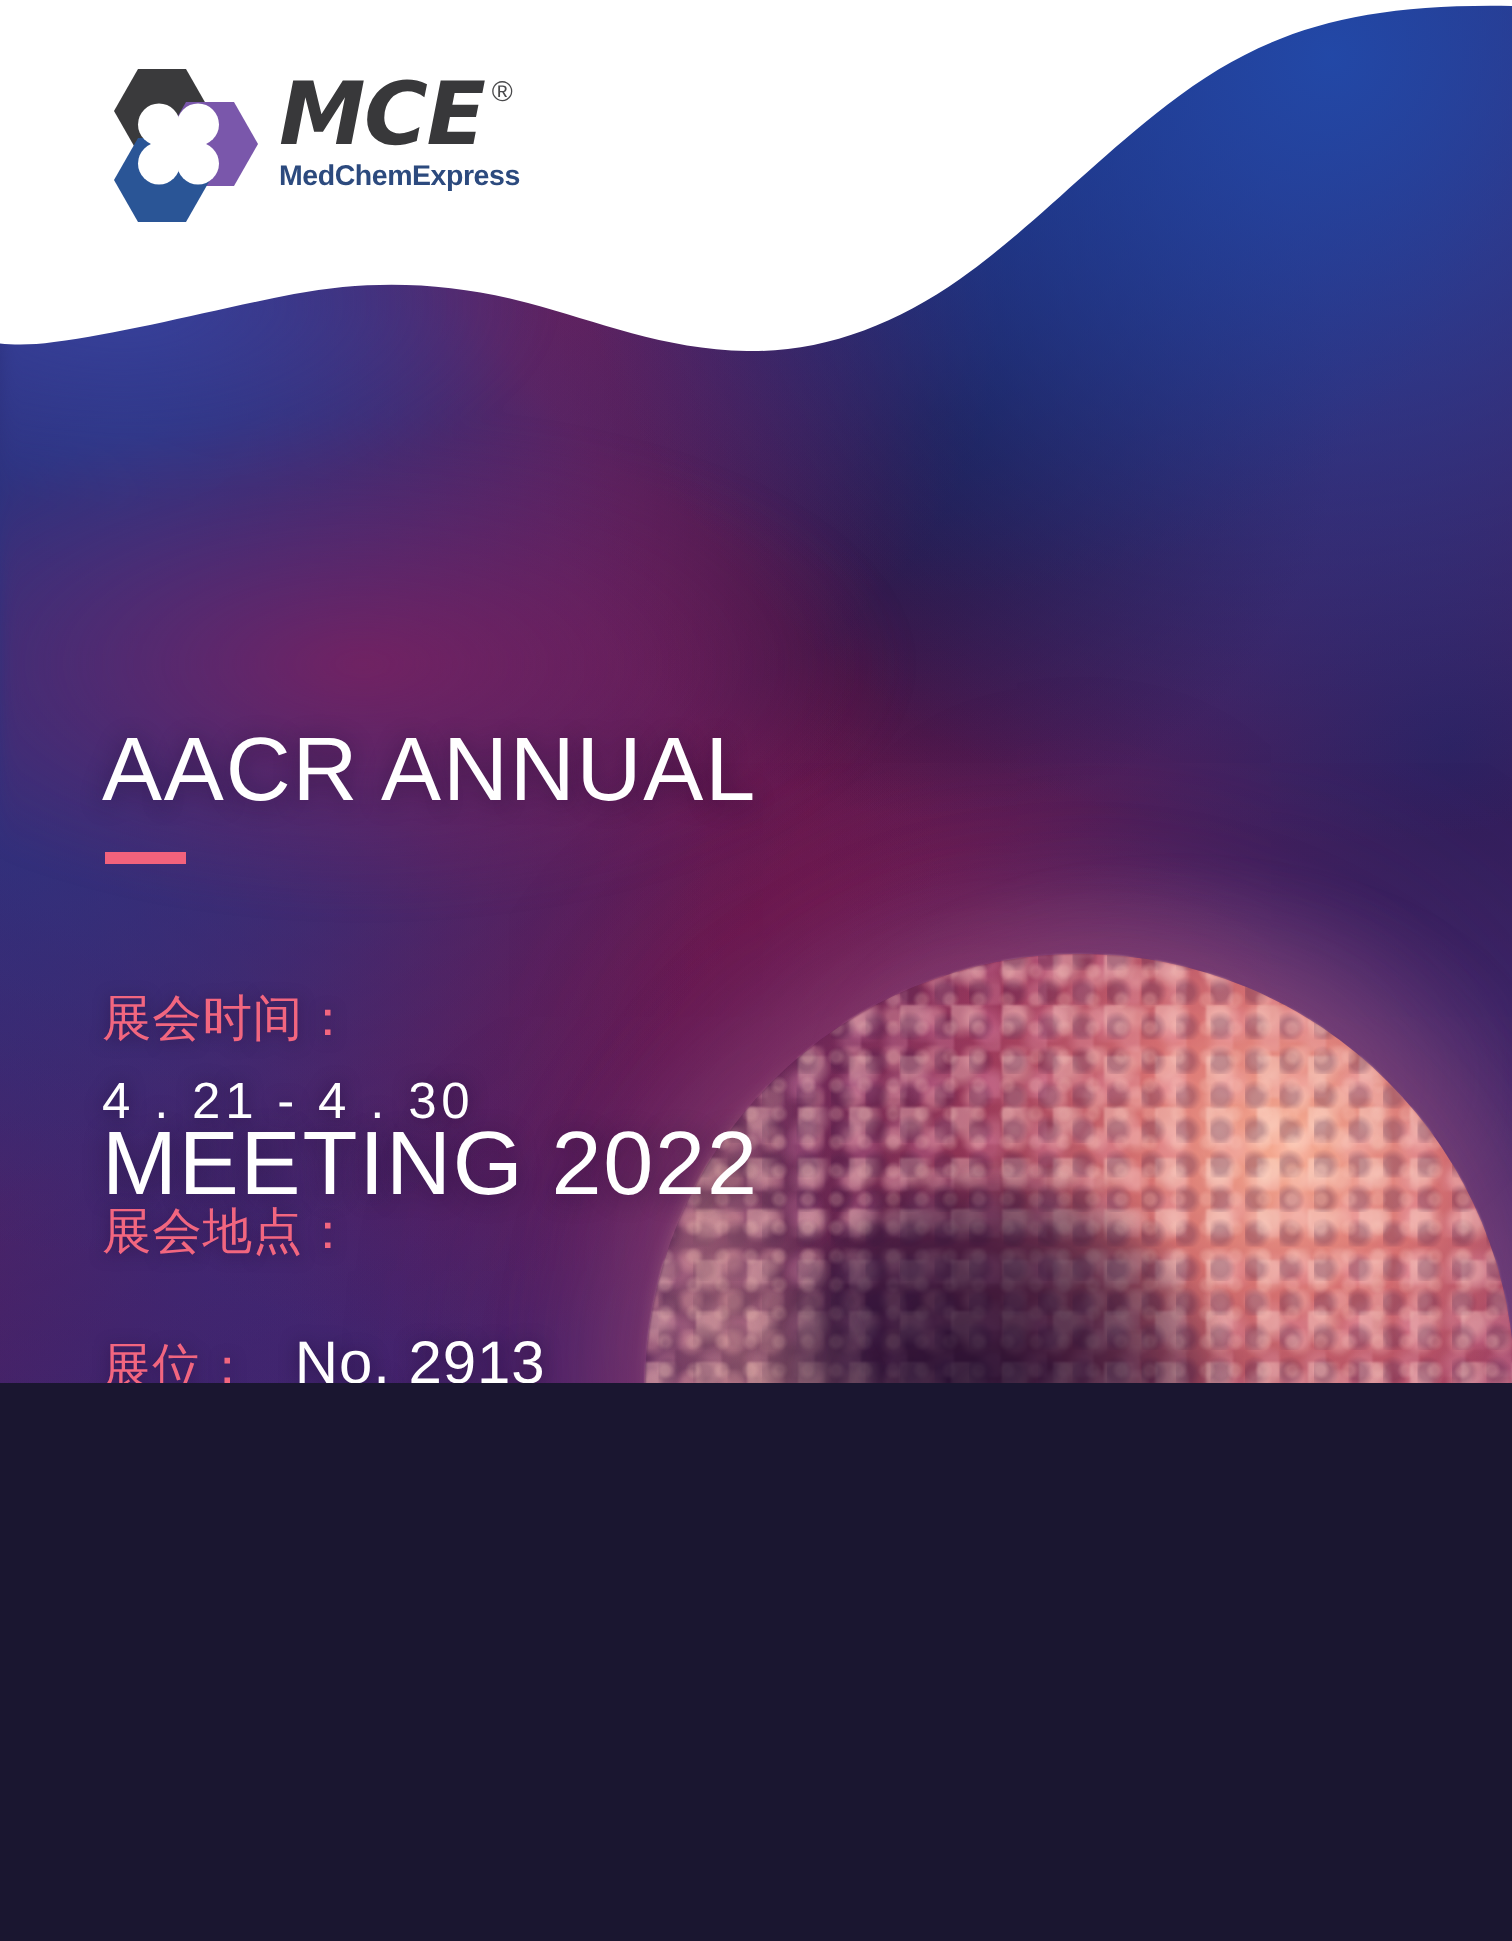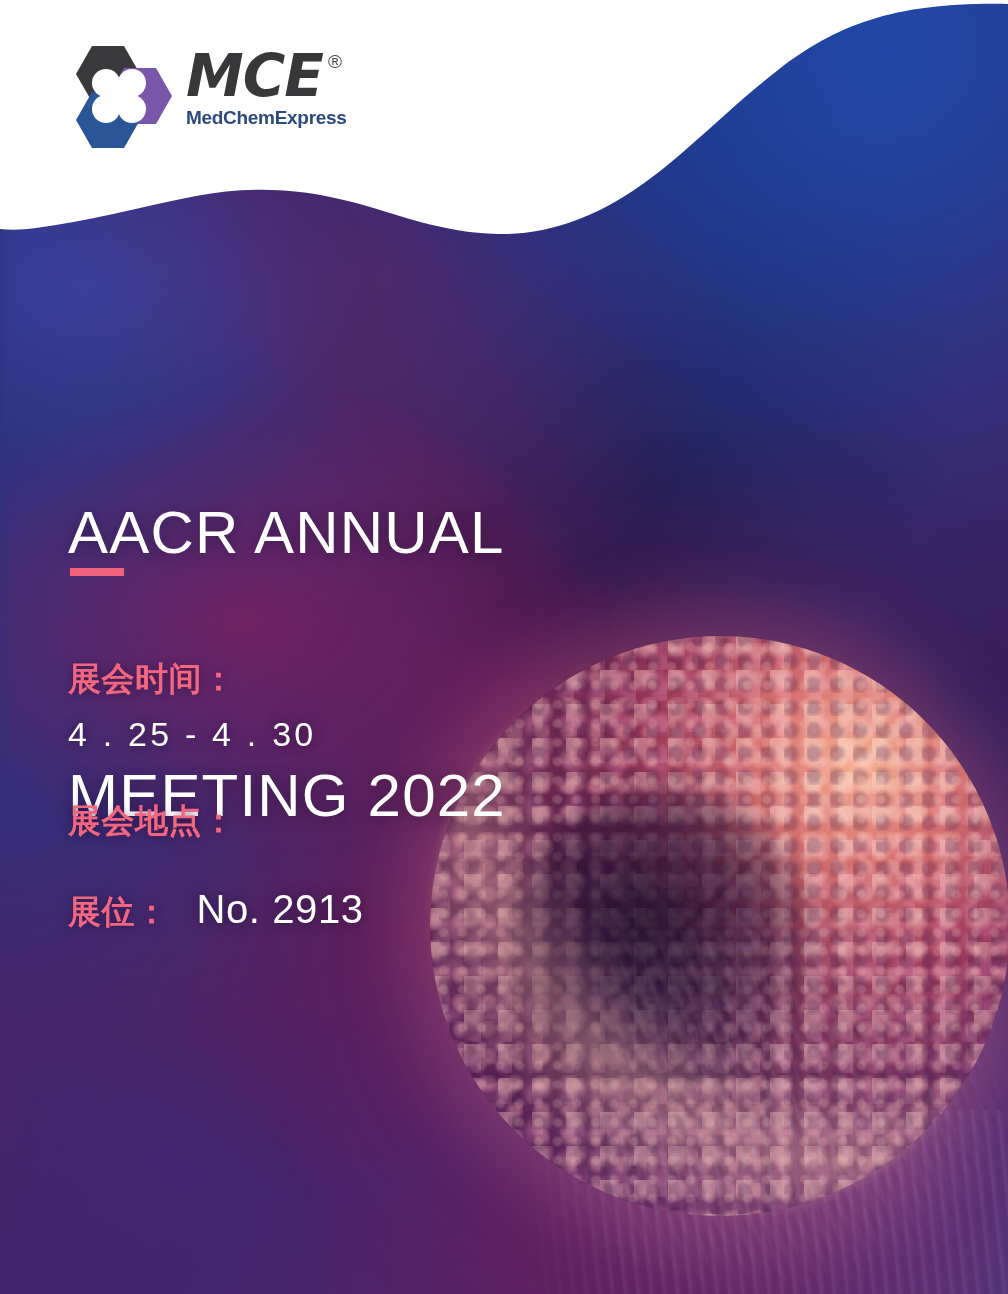--- a/index.html
+++ b/index.html
@@ -8,21 +8,21 @@
     padding: 0;
     background: #1a1630;
   }
   body {
     font-family: "Liberation Sans", "DejaVu Sans", sans-serif;
   }
 
   .poster {
     position: relative;
     width: 1008px;
-    height: 1294px;
+    height: 922px;
     overflow: hidden;
     background: #2a2250;
   }
 
   
   .bg-layer {
     position: absolute;
     inset: 0;
     z-index: 0;
   }
@@ -214,21 +214,21 @@
     font-weight: 700;
     color: #2c4a7e;
     letter-spacing: -0.3px;
     margin-top: 5px;
     line-height: 1;
   }
 
   .headline {
     position: absolute;
     left: 68px;
-    top: 314px;
+    top: 294px;
     z-index: 5;
     color: #ffffff;
     font-family: "Liberation Sans", sans-serif;
     font-weight: 300;
     font-size: 60px;
     line-height: 1.46;
     letter-spacing: 1.2px;
     text-shadow: 0 2px 16px rgba(20,8,40,0.45);
     white-space: pre;
   }
@@ -249,21 +249,21 @@
     top: 658px;
     z-index: 5;
     font-family: "Liberation Sans", sans-serif;
   }
   .info-group { margin-bottom: 44px; }
   .info-group:last-child { margin-bottom: 0; }
 
   .info-label {
     color: #f2667f;
     font-size: 33px;
-    font-weight: 700;
+    font-weight: 400;
     line-height: 1.28;
     letter-spacing: 0.5px;
     text-shadow: 0 1px 10px rgba(30,8,44,0.5);
   }
   .info-value {
     color: #ffffff;
     font-size: 35px;
     font-weight: 300;
     line-height: 1.3;
     letter-spacing: 0.6px;
@@ -350,21 +350,21 @@
     <div>AACR ANNUAL</div>
     <div>MEETING 2022</div>
   </div>
 
   <div class="accent-bar"></div>
 
   <div class="info">
 
     <div class="info-group">
       <div class="info-label">展会时间：</div>
-      <div class="info-value date">4 . 25 - 4 . 30</div>
+      <div class="info-value date">4 . 21 - 4 . 30</div>
     </div>
 
     <div class="info-group">
       <div class="info-label">展会地点：</div>
     </div>
 
     <div class="info-group info-inline">
       <div class="info-label">展位：</div>
       <div class="booth-value">No. 2913</div>
     </div>

